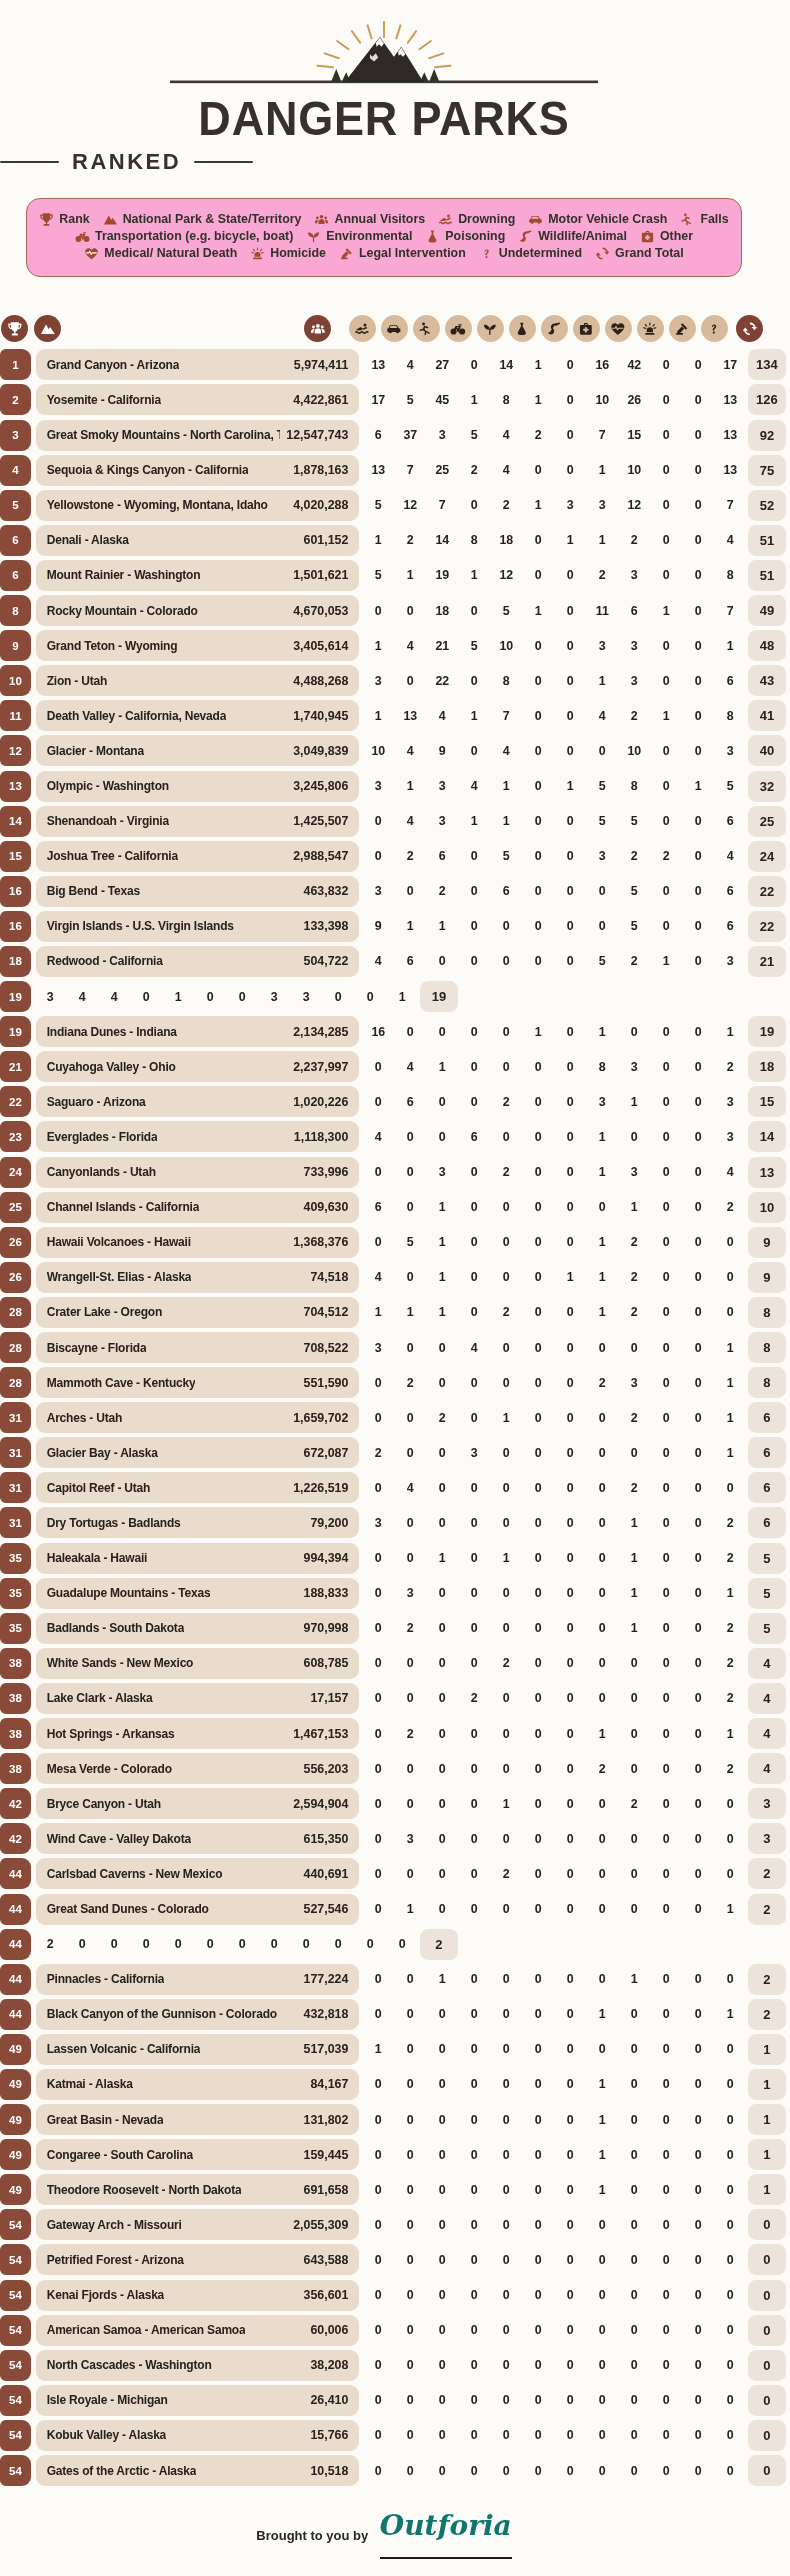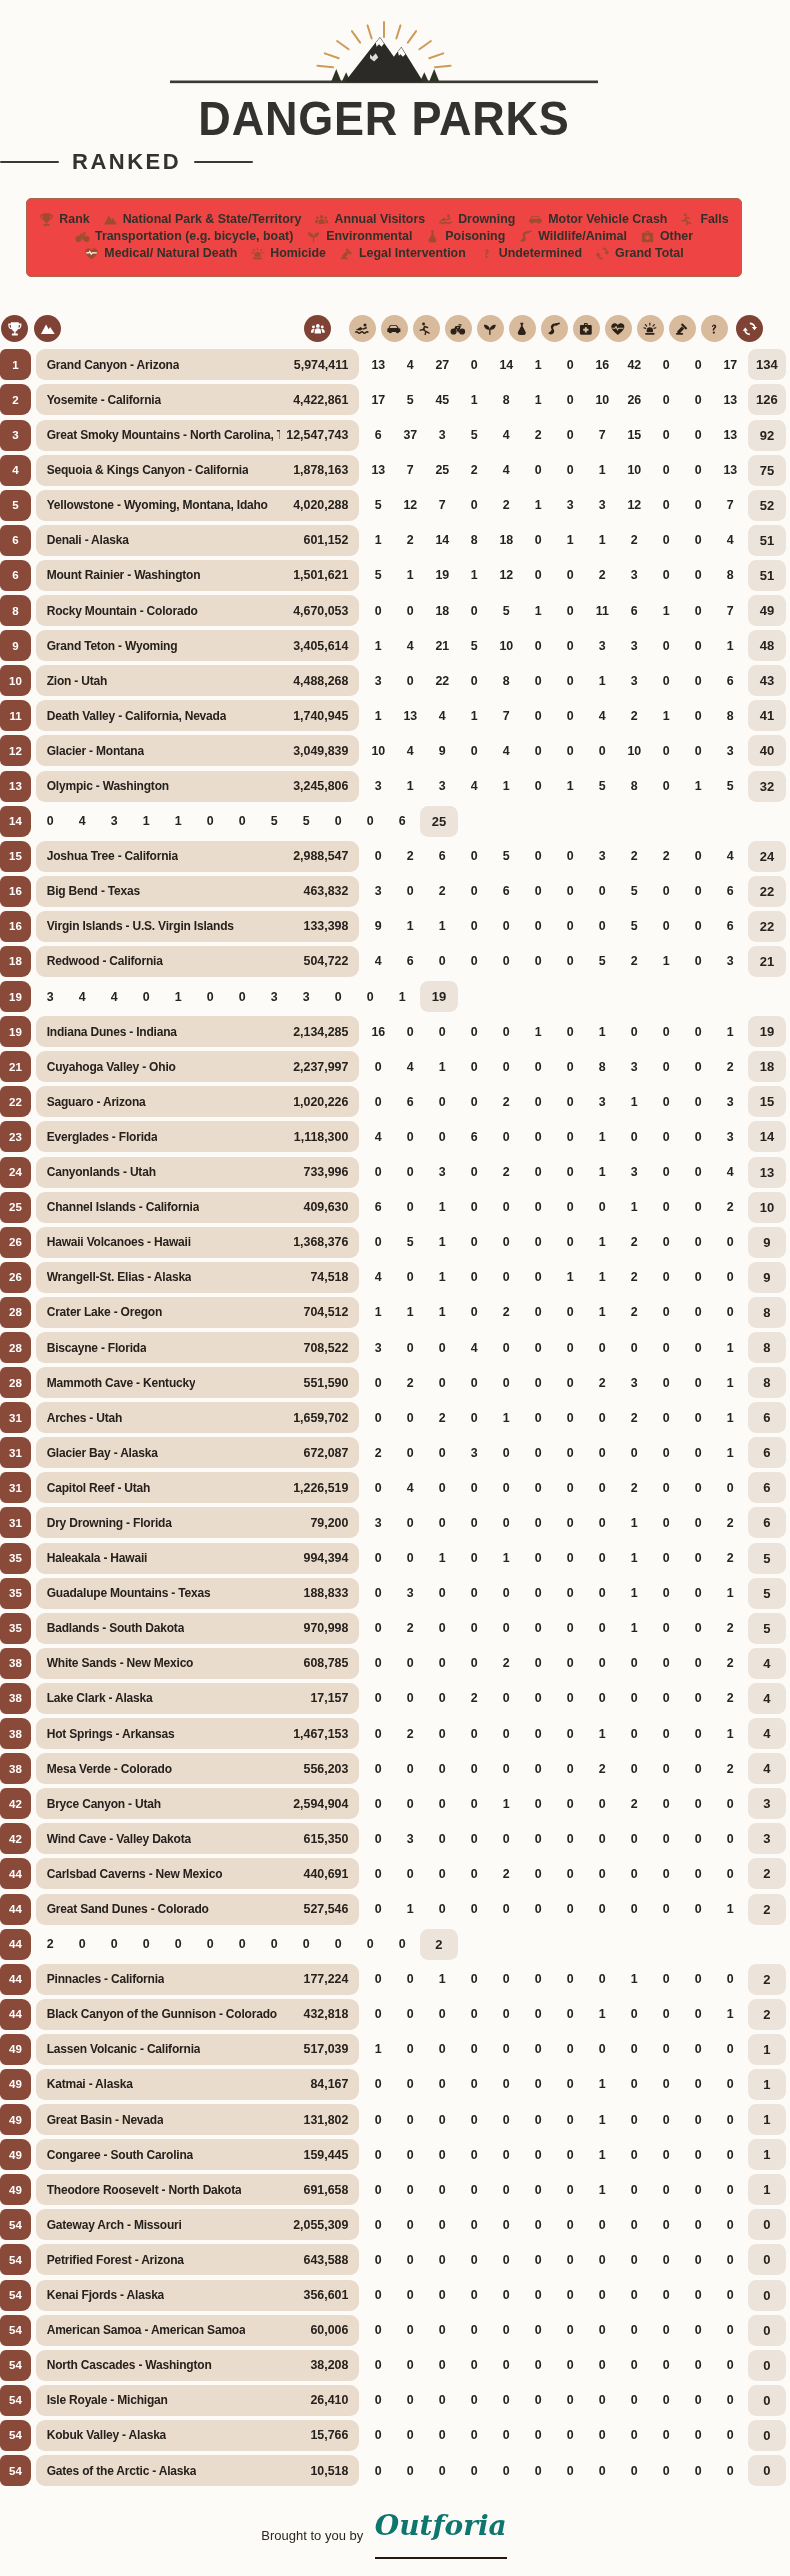--- a/index.html
+++ b/index.html
@@ -8,21 +8,21 @@
 
   
   .hero{padding-top:16.5px;text-align:center;}
   .logo-svg{display:block;margin:0 auto;}
   .title{font-size:45px;font-weight:bold;letter-spacing:0.8px;color:#343230;line-height:1;margin-top:3.3px;transform:scaleY(1.08);}
   .subtitle-wrap{display:flex;align-items:center;justify-content:flex-start;gap:13px;margin-top:10px;}
   .subtitle{font-size:22px;font-weight:bold;letter-spacing:2.5px;color:#343230;line-height:1;}
   .sub-line{width:59px;height:2.5px;background:#3b3936;border-radius:1.6px;}
 
   
-  .legend{margin:25px 26px 0;border:1.6px solid #a9674f;border-radius:5px;background:#ef4444;padding:13px 15px 15px;}
+  .legend{margin:25px 26px 0;border:1.6px solid #a9674f;border-radius:14px;background:#f9a8d4;padding:13px 15px 15px;}
   .legend-line{display:flex;justify-content:center;align-items:center;gap:13px;margin-top:2px;flex-wrap:nowrap;}
   .legend-line:first-child{margin-top:0;}
   .legend-item{display:flex;align-items:center;gap:5px;font-size:12.4px;font-weight:bold;color:#333029;white-space:nowrap;--icon-bg:#fffefd;}
   .legend-item .ic{width:15px;height:15px;color:#a04b2f;flex:0 0 auto;}
   .ic svg{width:100%;height:100%;display:block;fill:currentColor;}
 
   
   .icons-row{display:flex;align-items:center;margin:38px 0 6.6px 0;height:28px;}
   .slot-rank{width:31px;display:flex;justify-content:center;}
   .slot-gap{width:5px;}
@@ -47,21 +47,21 @@
         display:flex;align-items:center;justify-content:space-between;padding:0 10.7px;flex:0 0 auto;}
   .park{font-size:12px;font-weight:bold;color:#26211c;letter-spacing:-0.2px;white-space:nowrap;overflow:hidden;}
   .visitors{font-size:12.4px;font-weight:bold;color:#26211c;margin-left:6.6px;}
   .vals{display:flex;margin-left:3.3px;flex:0 0 auto;}
   .val{width:32px;text-align:center;font-size:12.4px;font-weight:bold;color:#262220;}
   .total{width:38px;height:31px;margin-left:1.6px;background:#ece3da;border-radius:8.2px;display:flex;
          align-items:center;justify-content:center;font-size:13px;font-weight:bold;color:#262220;flex:0 0 auto;}
 
   
   .footer{display:flex;align-items:center;justify-content:center;gap:11.5px;margin:25px 0 28px;}
-  .footer-text{font-size:13px;font-weight:normal;color:#2c2620;}
+  .footer-text{font-size:13px;font-weight:bold;color:#2c2620;}
   .brand{font-family:"DejaVu Serif",serif;font-style:italic;font-weight:bold;font-size:28px;color:#0f766e;
          border-bottom:2.5px solid #231710;padding-bottom:17px;line-height:1.05;}
 </style>
 </head>
 <body>
 
 <div class="page">
 
   <div class="hero">
     <svg class="logo-svg" width="428" height="76" viewBox="0 0 520 92">
@@ -712,20 +712,24 @@
           <span class="val">5</span>
           <span class="val">8</span>
           <span class="val">0</span>
           <span class="val">1</span>
           <span class="val">5</span>
         </div>
         <div class="total">32</div>
       </div>
       <div class="row">
         <div class="badge">14</div>
+        <div class="pill">
+          <span class="park">Shenandoah - Virginia</span>
+          <span class="visitors">1,425,507</span>
+        </div>
         <div class="vals">
           <span class="val">0</span>
           <span class="val">4</span>
           <span class="val">3</span>
           <span class="val">1</span>
           <span class="val">1</span>
           <span class="val">0</span>
           <span class="val">0</span>
           <span class="val">5</span>
           <span class="val">5</span>
@@ -1145,21 +1149,21 @@
           <span class="val">2</span>
           <span class="val">0</span>
           <span class="val">0</span>
           <span class="val">0</span>
         </div>
         <div class="total">6</div>
       </div>
       <div class="row">
         <div class="badge">31</div>
         <div class="pill">
-          <span class="park">Dry Drowning - Florida</span>
+          <span class="park">Dry Tortugas - Badlands</span>
           <span class="visitors">79,200</span>
         </div>
         <div class="vals">
           <span class="val">3</span>
           <span class="val">0</span>
           <span class="val">0</span>
           <span class="val">0</span>
           <span class="val">0</span>
           <span class="val">0</span>
           <span class="val">0</span>

